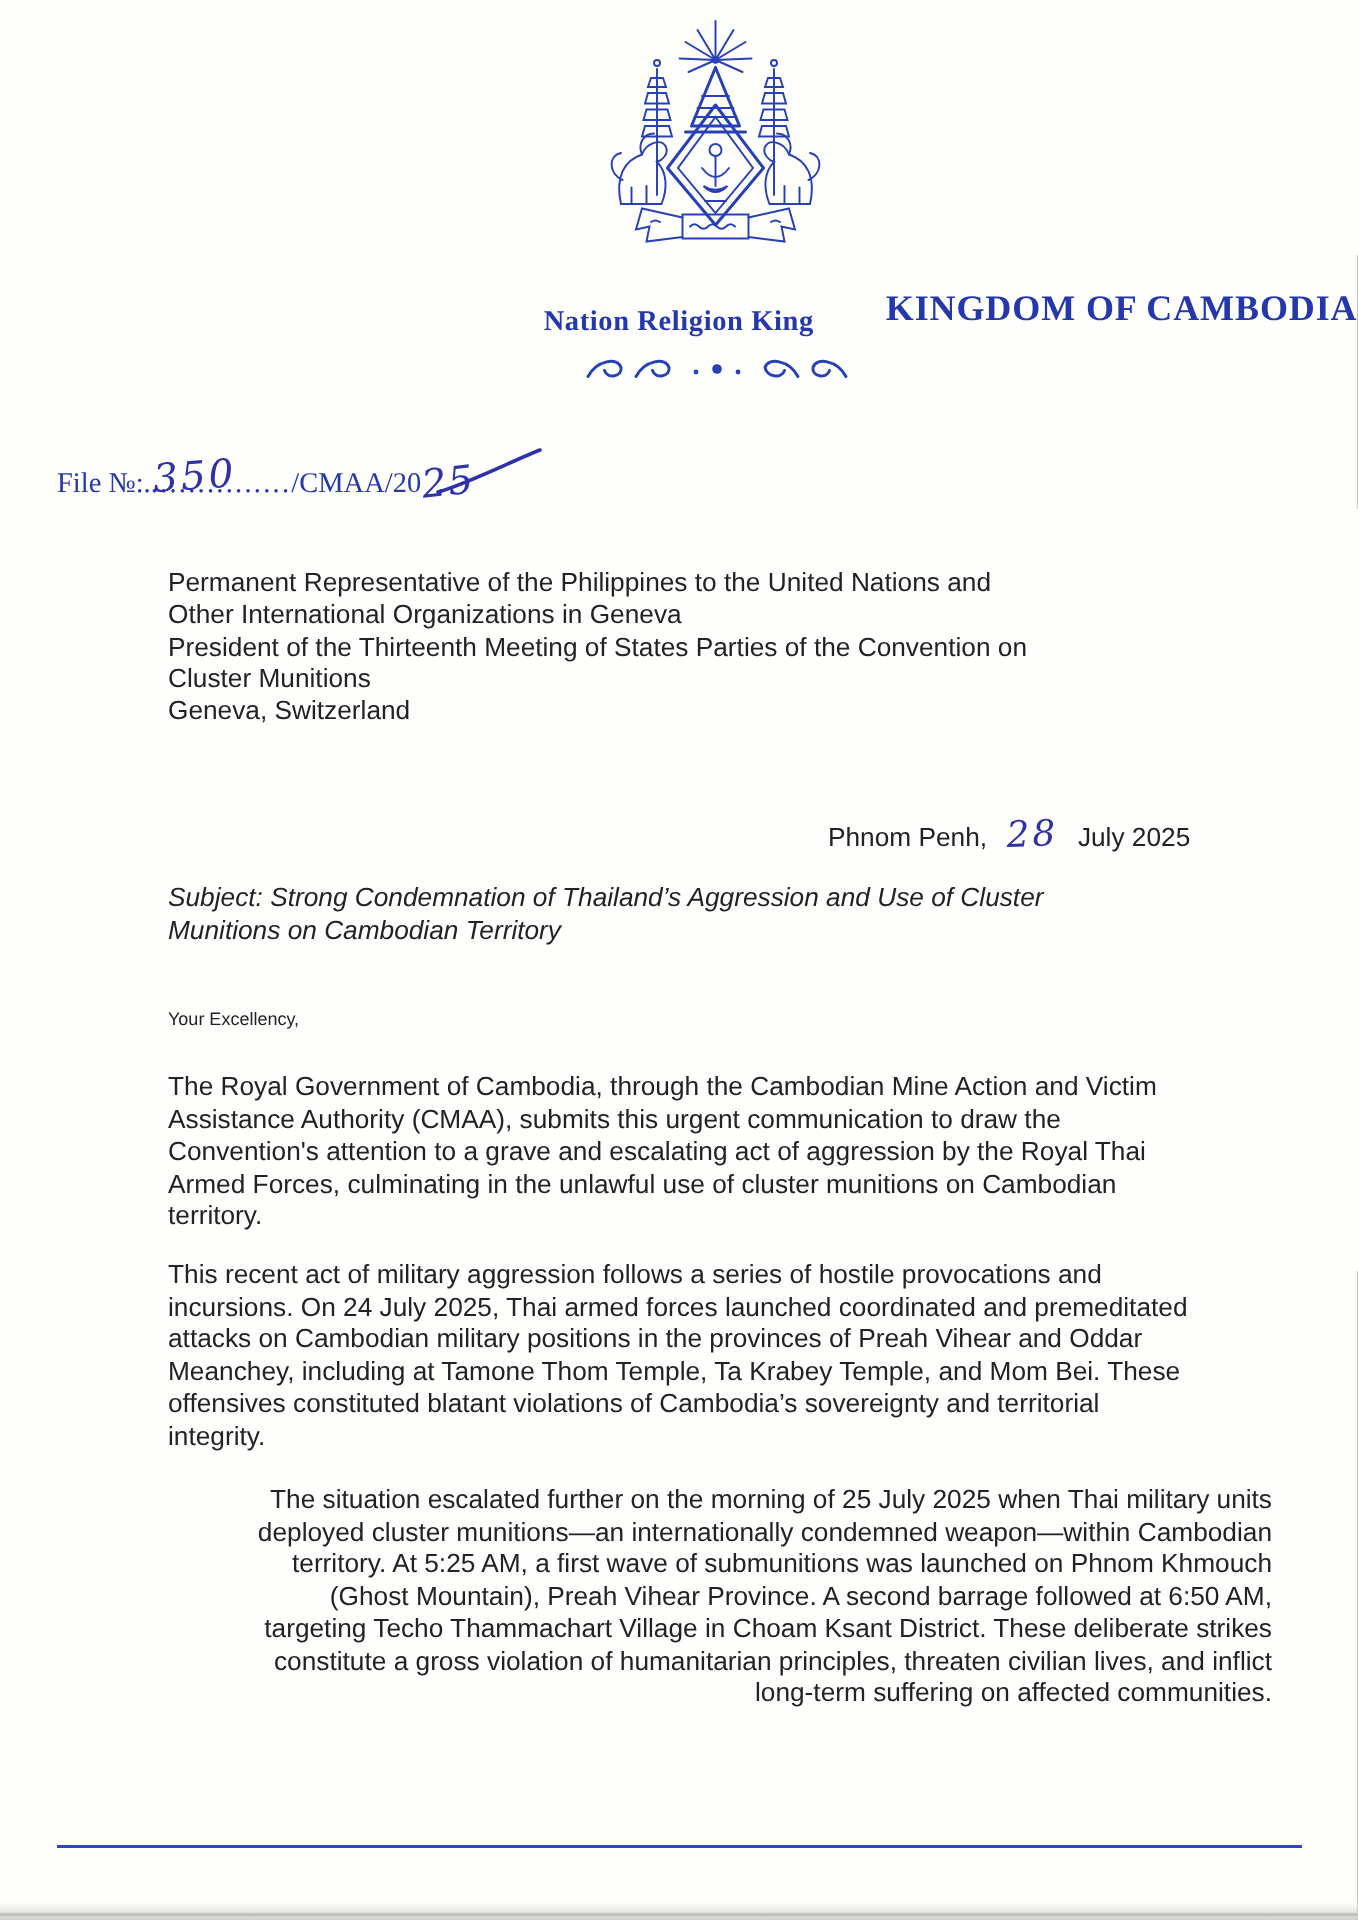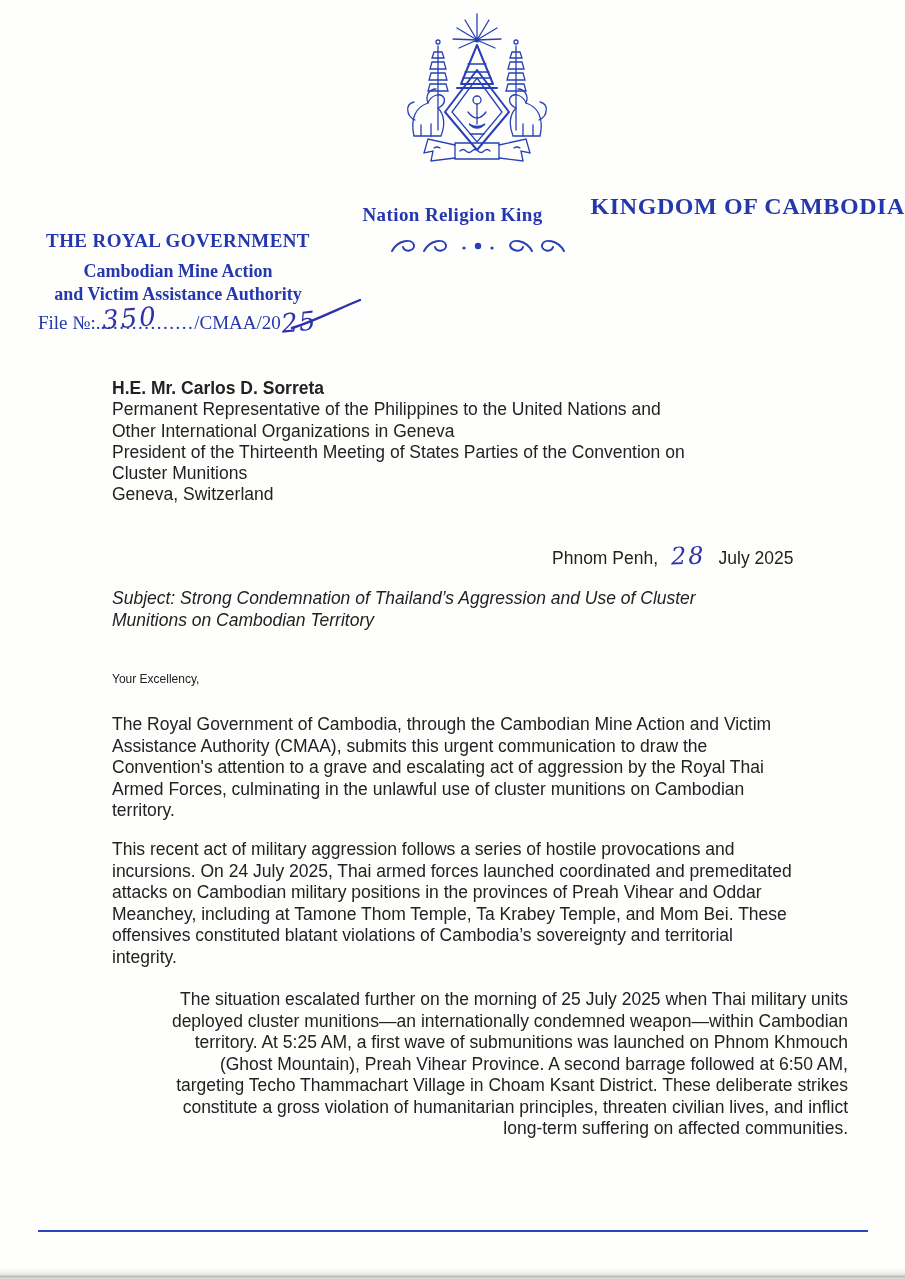--- a/index.html
+++ b/index.html
@@ -191,35 +191,29 @@
       <path d="M4 15 C10 4 24 2 26 9 C27 15 17 17 15 11"></path>
       <path d="M36 15 C42 4 56 2 58 9 C59 15 49 17 47 11"></path>
       <circle cx="90" cy="10" r="3.2" class="ink-fill"></circle>
       <circle cx="76" cy="12" r="1.6" class="ink-fill"></circle>
       <circle cx="104" cy="12" r="1.6" class="ink-fill"></circle>
       <path d="M176 15 C170 4 156 2 154 9 C153 15 163 17 165 11"></path>
       <path d="M144 15 C138 4 124 2 122 9 C123 15 133 17 135 11"></path>
     </g>
   </svg>
 
-  <div class="letterhead">
-    <div class="gov">THE ROYAL GOVERNMENT</div>
-    <div class="org1">Cambodian Mine Action</div>
-    <div class="org2">and Victim Assistance Authority</div>
-  </div>
 
   <div class="file-line">
     <span class="printed">File №:.</span><span class="dots-wrap"><span class="dots">...............</span><span class="hand hand-file">350</span></span><span class="printed">/CMAA/20</span><span class="hand hand-year">25</span>
     <svg class="year-tail" viewBox="0 0 72 32" aria-hidden="true">
       <path d="M2 30 C20 25 50 10 70 2" stroke="#2e31a8" stroke-width="2.4" fill="none" stroke-linecap="round"></path>
     </svg>
   </div>
 
   <div class="recipient">
-    <div class="name">H.E. Mr. Carlos D. Sorreta</div>
     <div class="pre">Permanent Representative of the Philippines to the United Nations and
 Other International Organizations in Geneva
 President of the Thirteenth Meeting of States Parties of the Convention on
 Cluster Munitions
 Geneva, Switzerland</div>
   </div>
 
   <div class="dateline">
     <span>Phnom Penh,</span>
     <span class="hand hand-day">28</span>

